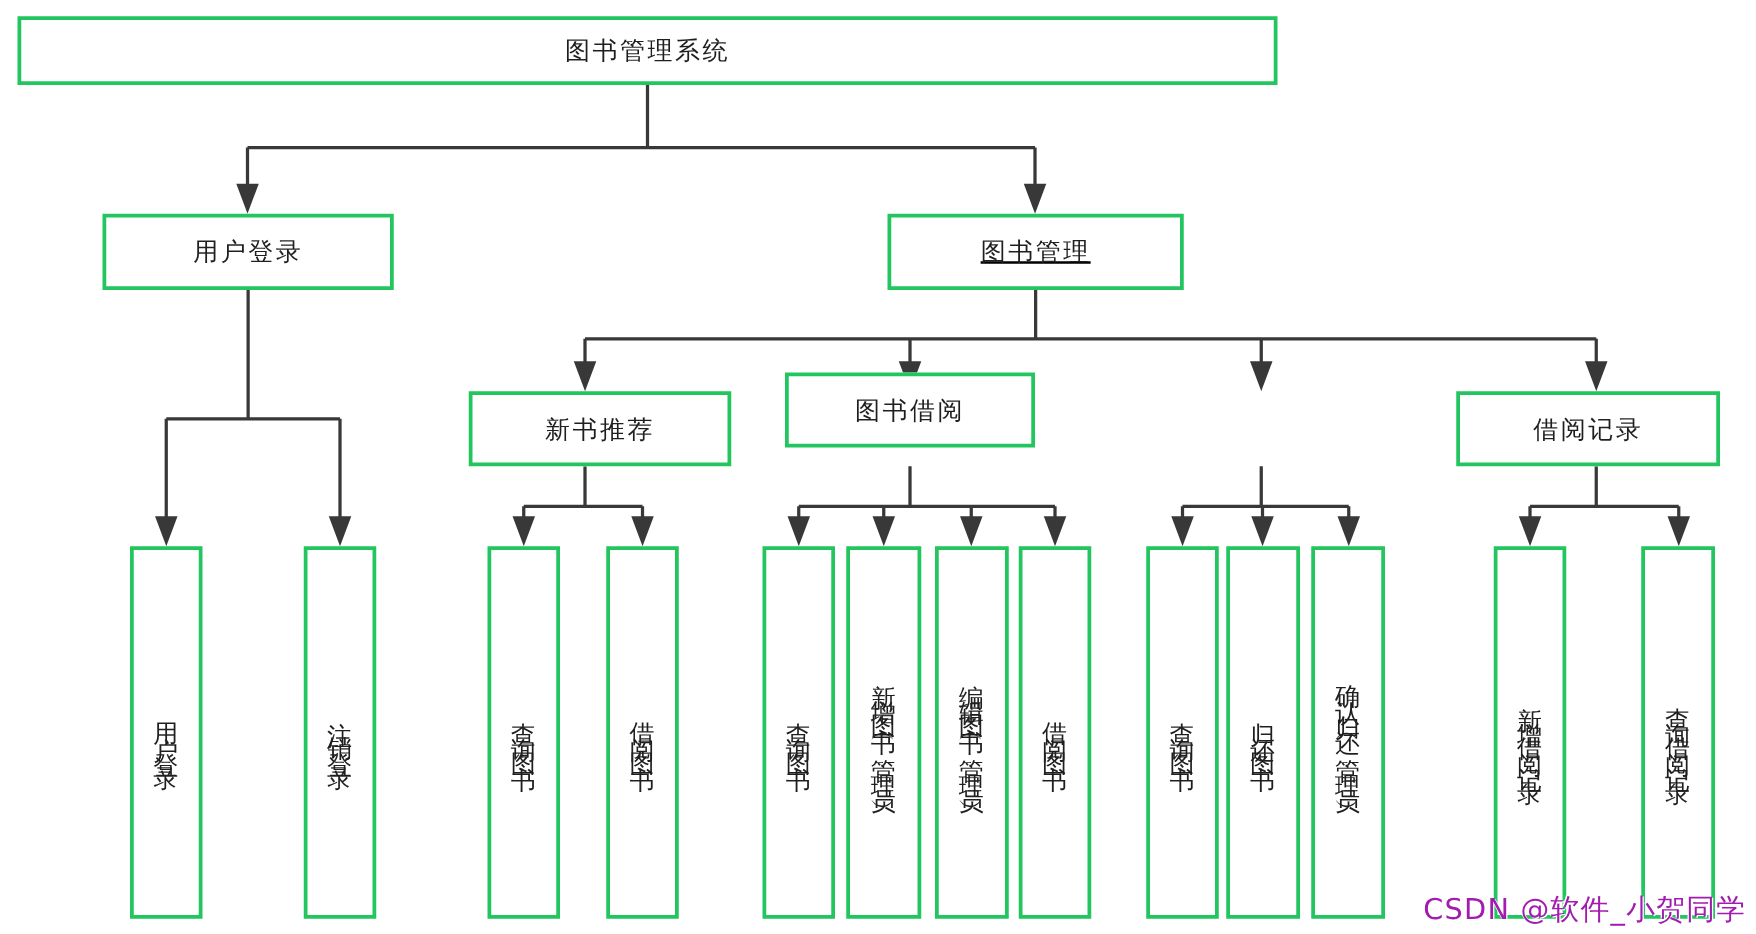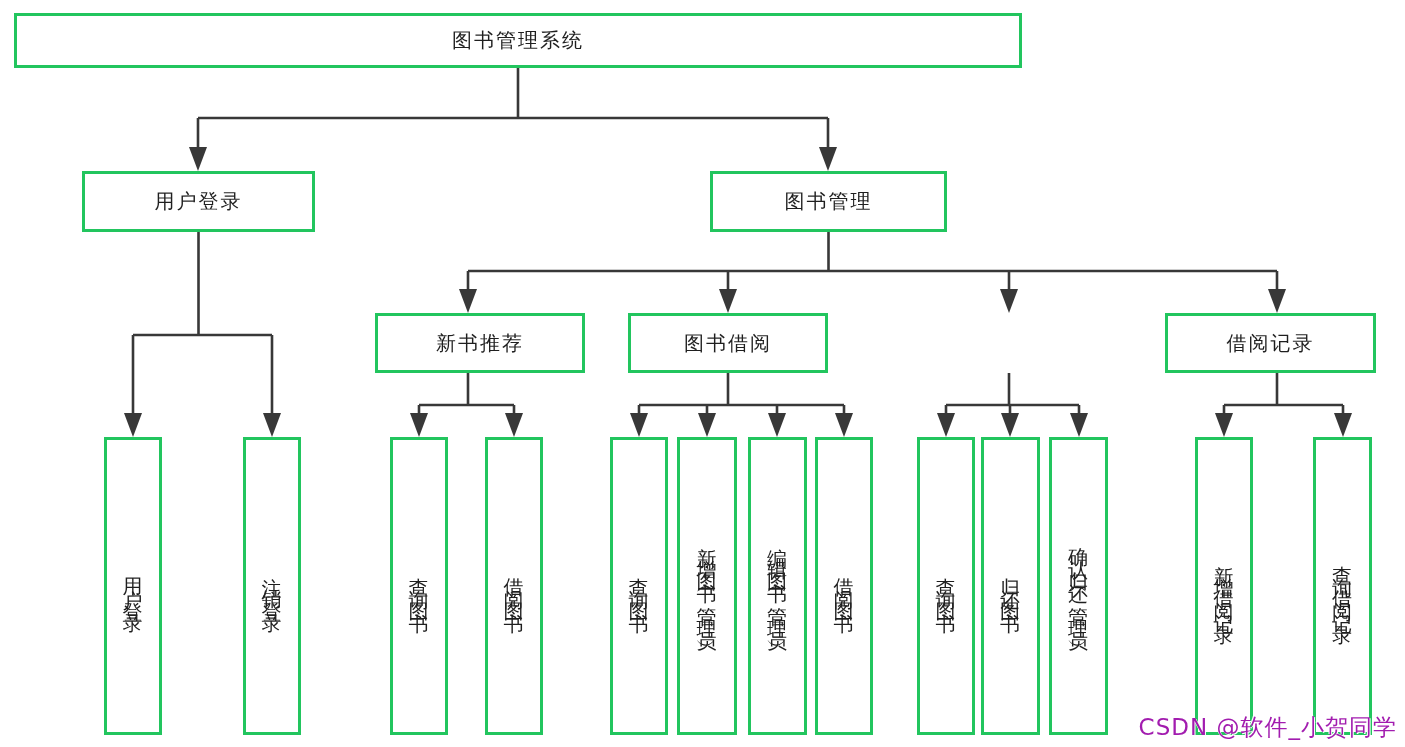--- a/index.html
+++ b/index.html
@@ -112,28 +112,28 @@
     </g>
   </svg>
 
   <div class="box" style="left:14px; top:13px; width:1008px; height:55px;">
     <span class="lbl">图书管理系统</span>
   </div>
 
   <div class="box" style="left:82px; top:171px; width:233px; height:61px;">
     <span class="lbl">用户登录</span>
   </div>
-  <div class="box" style="left:710px; top:171px; width:237px; height:61px;">
+  <div class="box" style="left:710px; top:171px; width:237px; height:61px;text-decoration:underline;">
     <span class="lbl">图书管理</span>
   </div>
 
   <div class="box" style="left:363px; top:313px; width:210px; height:60px;margin-left:12px;">
     <span class="lbl">新书推荐</span>
   </div>
-  <div class="box" style="left:628px; top:313px; width:200px; height:60px;">
+  <div class="box" style="left:628px; top:298px; width:200px; height:60px;">
     <span class="lbl">图书借阅</span>
   </div>
   <div class="box" style="left:1165px; top:313px; width:211px; height:60px;">
     <span class="lbl">借阅记录</span>
   </div>
 
   <div class="box leaf" style="left:104px;">
     <span class="vlbl">用户登录</span>
   </div>
   <div class="box leaf" style="left:243px;">

